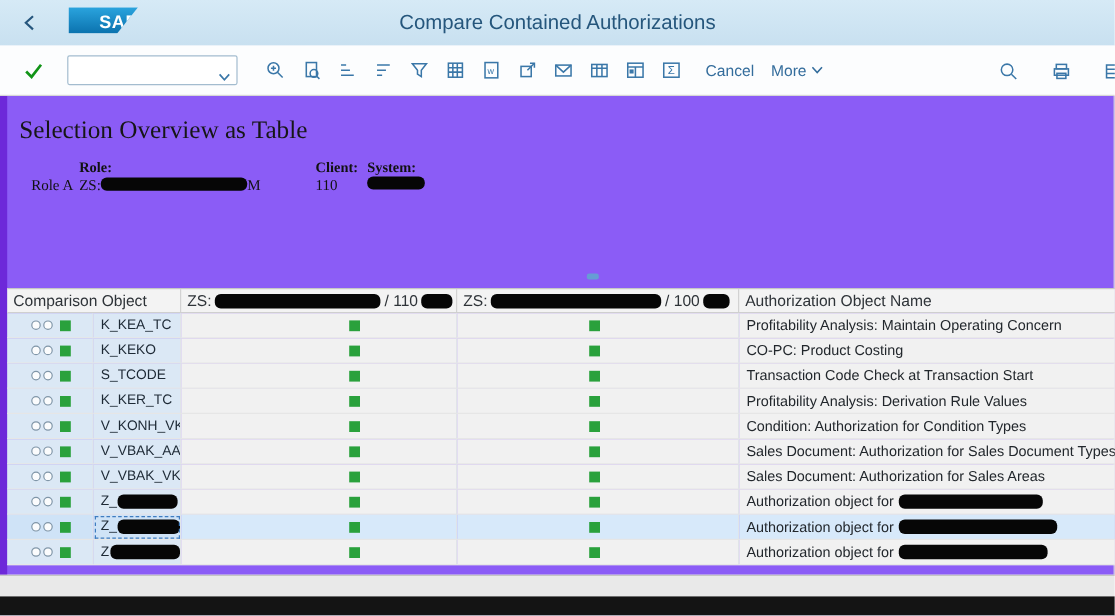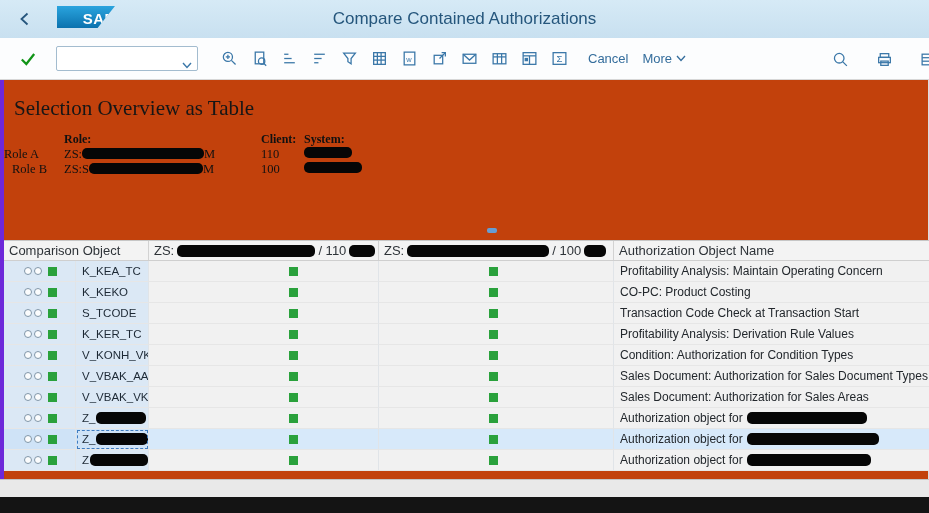--- a/index.html
+++ b/index.html
@@ -35,21 +35,21 @@
     justify-content:center; cursor:pointer; }
   .tb-icon svg { stroke:#3a77a8; fill:none; stroke-width:1.2; }
   .tb-text { color:#346d9c; font-size:13px; margin-left:14px; cursor:pointer;
     display:flex; align-items:center; gap:4px; }
   .tb-right { position:absolute; right:0; top:0; height:42px; display:flex;
     align-items:center; gap:14px; }
   .tb-right .tb-icon.cut { margin-right:-14px; }
 
   
   .content { position:absolute; top:80px; left:0; width:929px; height:399px;
-    background:#c2410c; border-left:4px solid #6d28d9; border-right:1px solid #dcdcdc; }
+    background:#8b5cf6; border-left:6px solid #6d28d9; border-right:1px solid #dcdcdc; }
   .heading { position:absolute; left:10px; top:16px;
     font-family:"Liberation Serif", serif; font-size:21px; color:#161616; }
   .roles { position:absolute; left:0; top:52px; width:752px;
     font-family:"Liberation Serif", serif; font-size:12.5px; color:#111; }
   .rline { position:relative; height:14px; margin-bottom:1px; }
   .rl { position:absolute; }
   .bold { font-weight:bold; font-size:12px; }
   .redact { display:inline-block; background:#060606; border-radius:5px;
     height:11px; vertical-align:-1px; }
 
@@ -245,30 +245,24 @@
   <div class="content">
     <div class="heading">Selection Overview as Table</div>
 
     <div class="roles">
       <div class="rline">
         <span class="rl bold" style="left:60px">Role:</span>
         <span class="rl bold" style="left:257px">Client:</span>
         <span class="rl bold" style="left:300px">System:</span>
       </div>
       <div class="rline">
-        <span class="rl" style="left:0">Role A</span>
+        <span class="rl" style="left:20px">Role A</span>
         <span class="rl" style="left:60px"><span>ZS:</span><span class="redact" style="width:122px"></span><span>M</span></span>
         <span class="rl" style="left:257px">110</span>
         <span class="rl redact" style="left:300px;width:48px"></span>
-      </div>
-      <div class="rline">
-        <span class="rl" style="left:8px">Role B</span>
-        <span class="rl" style="left:60px"><span>ZS:S</span><span class="redact" style="width:114px"></span><span>M</span></span>
-        <span class="rl" style="left:257px">100</span>
-        <span class="rl redact" style="left:300px;width:58px"></span>
       </div>
     </div>
 
     <div class="hscroll-thumb"></div>
 
     <div class="grid">
       <div class="t-head">
         <div class="hc">Comparison Object</div>
         <div class="hc">
             <span>ZS:</span>

